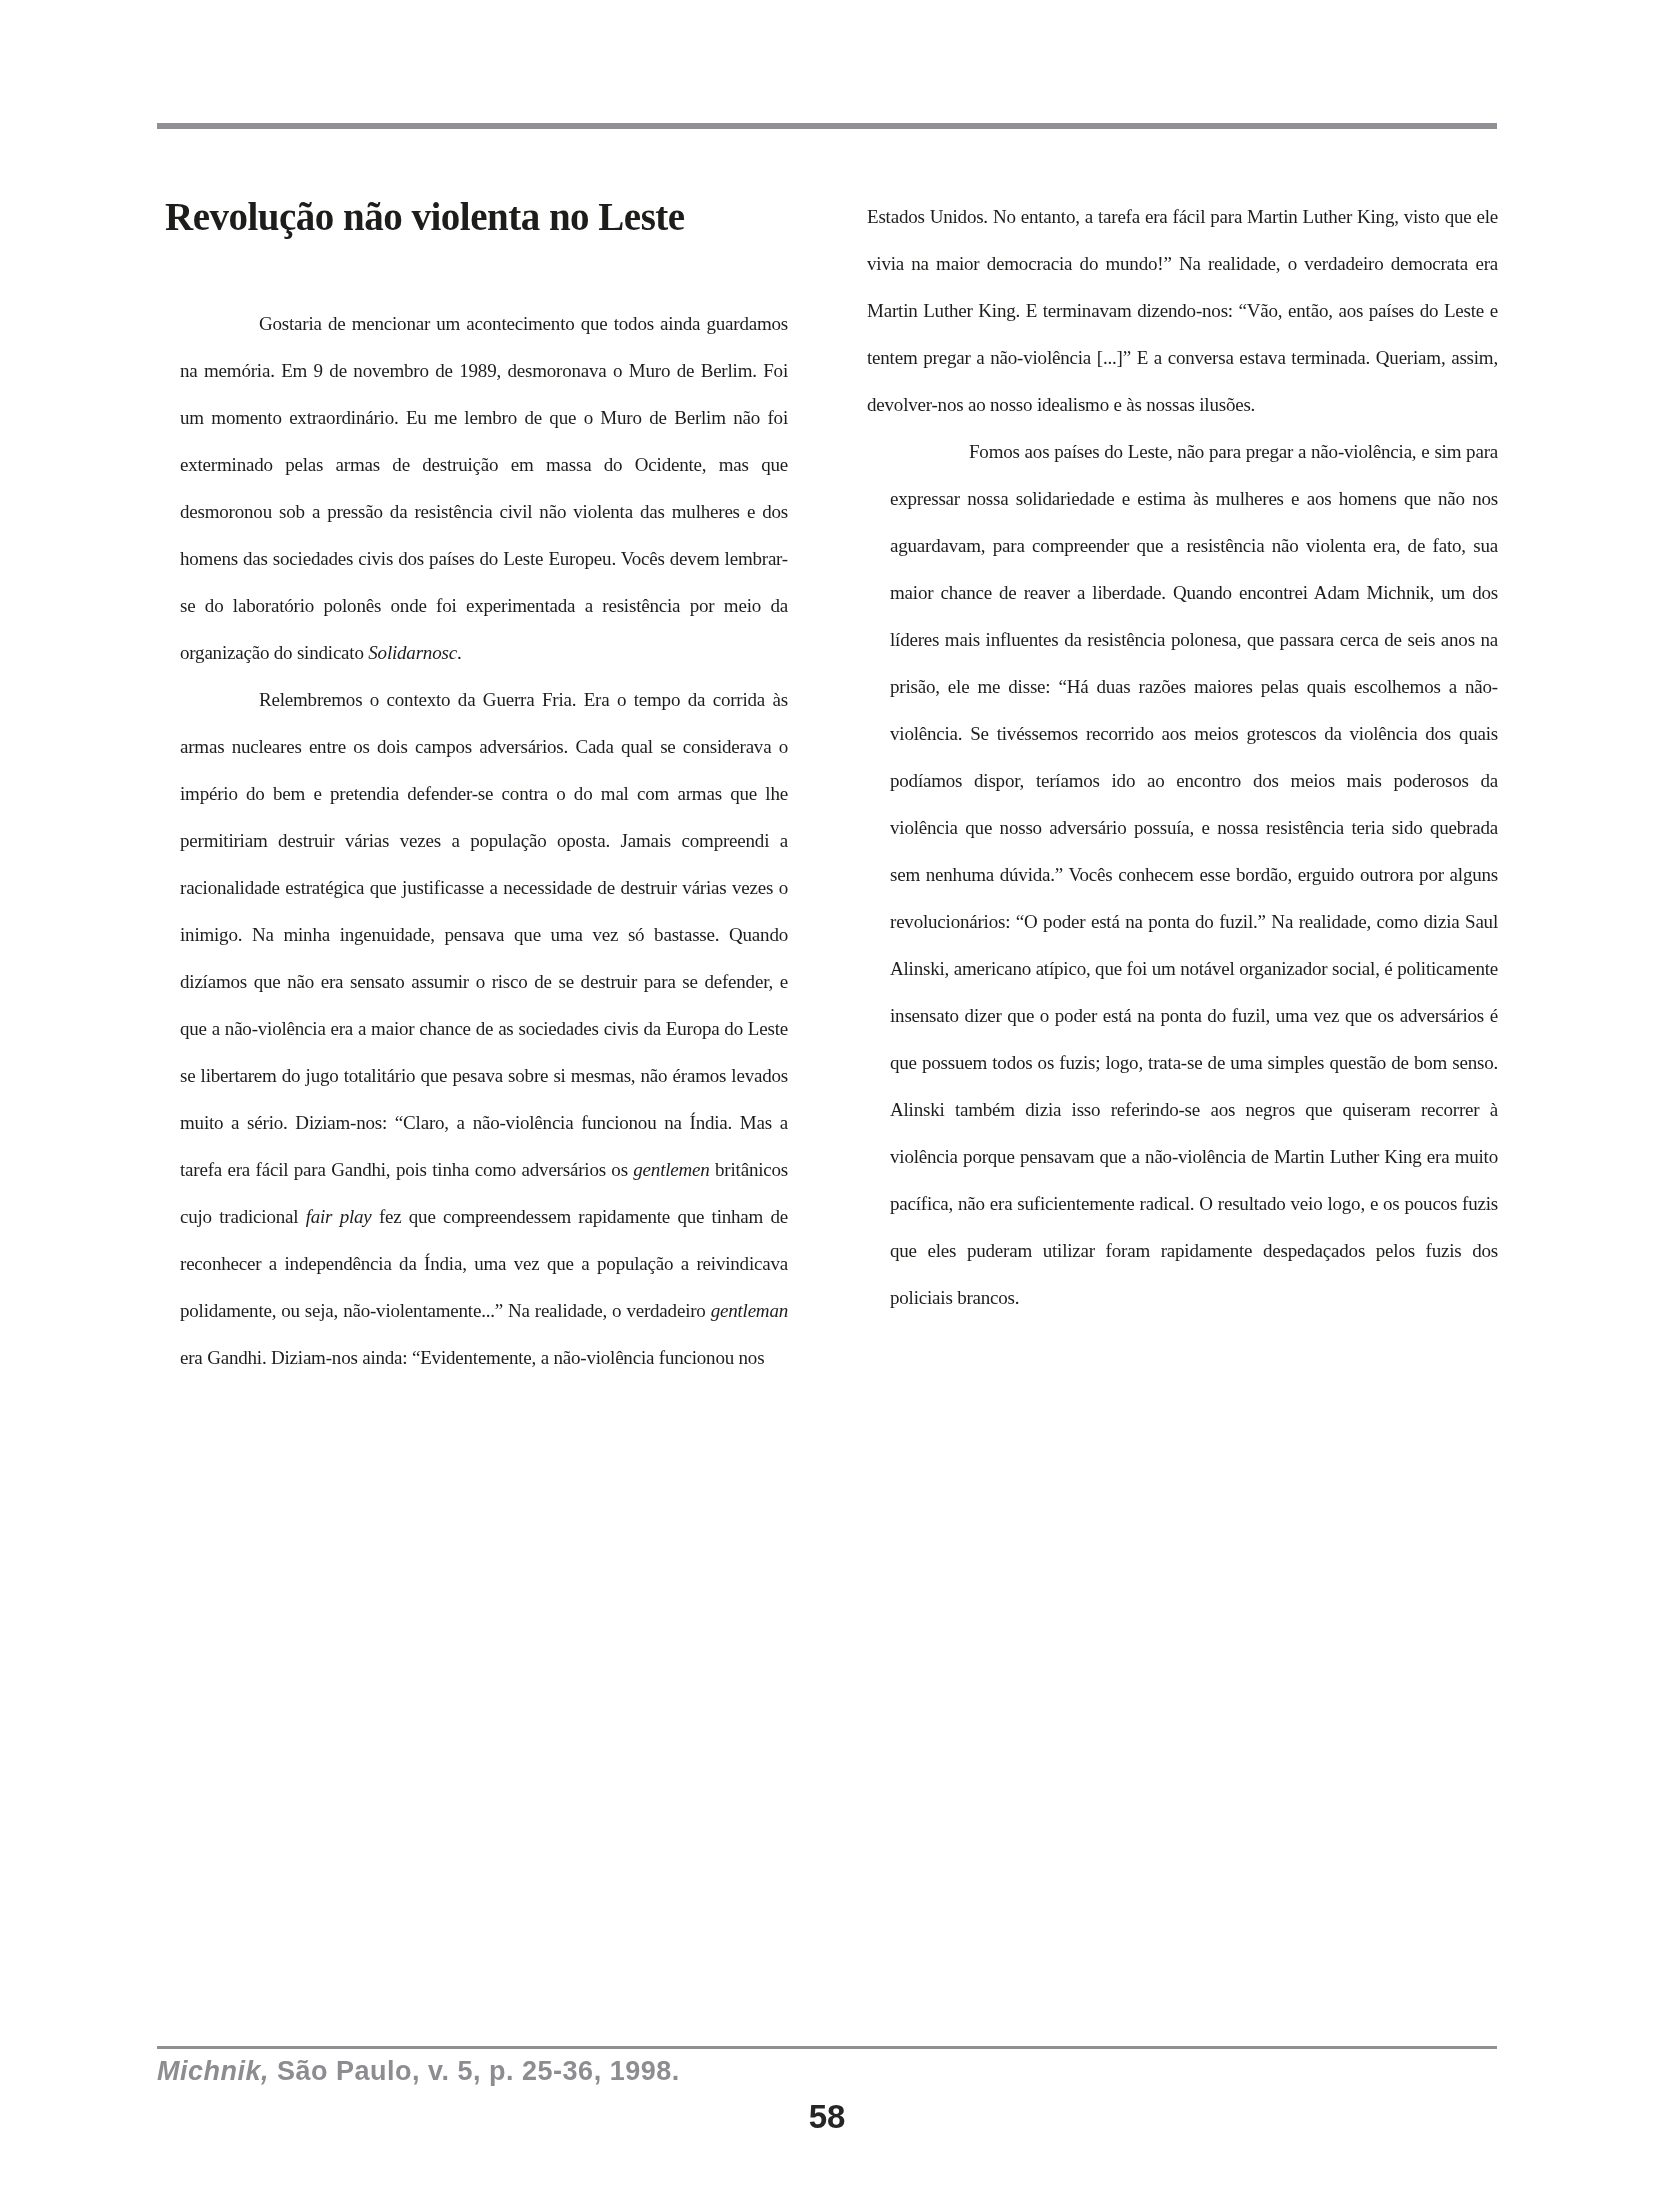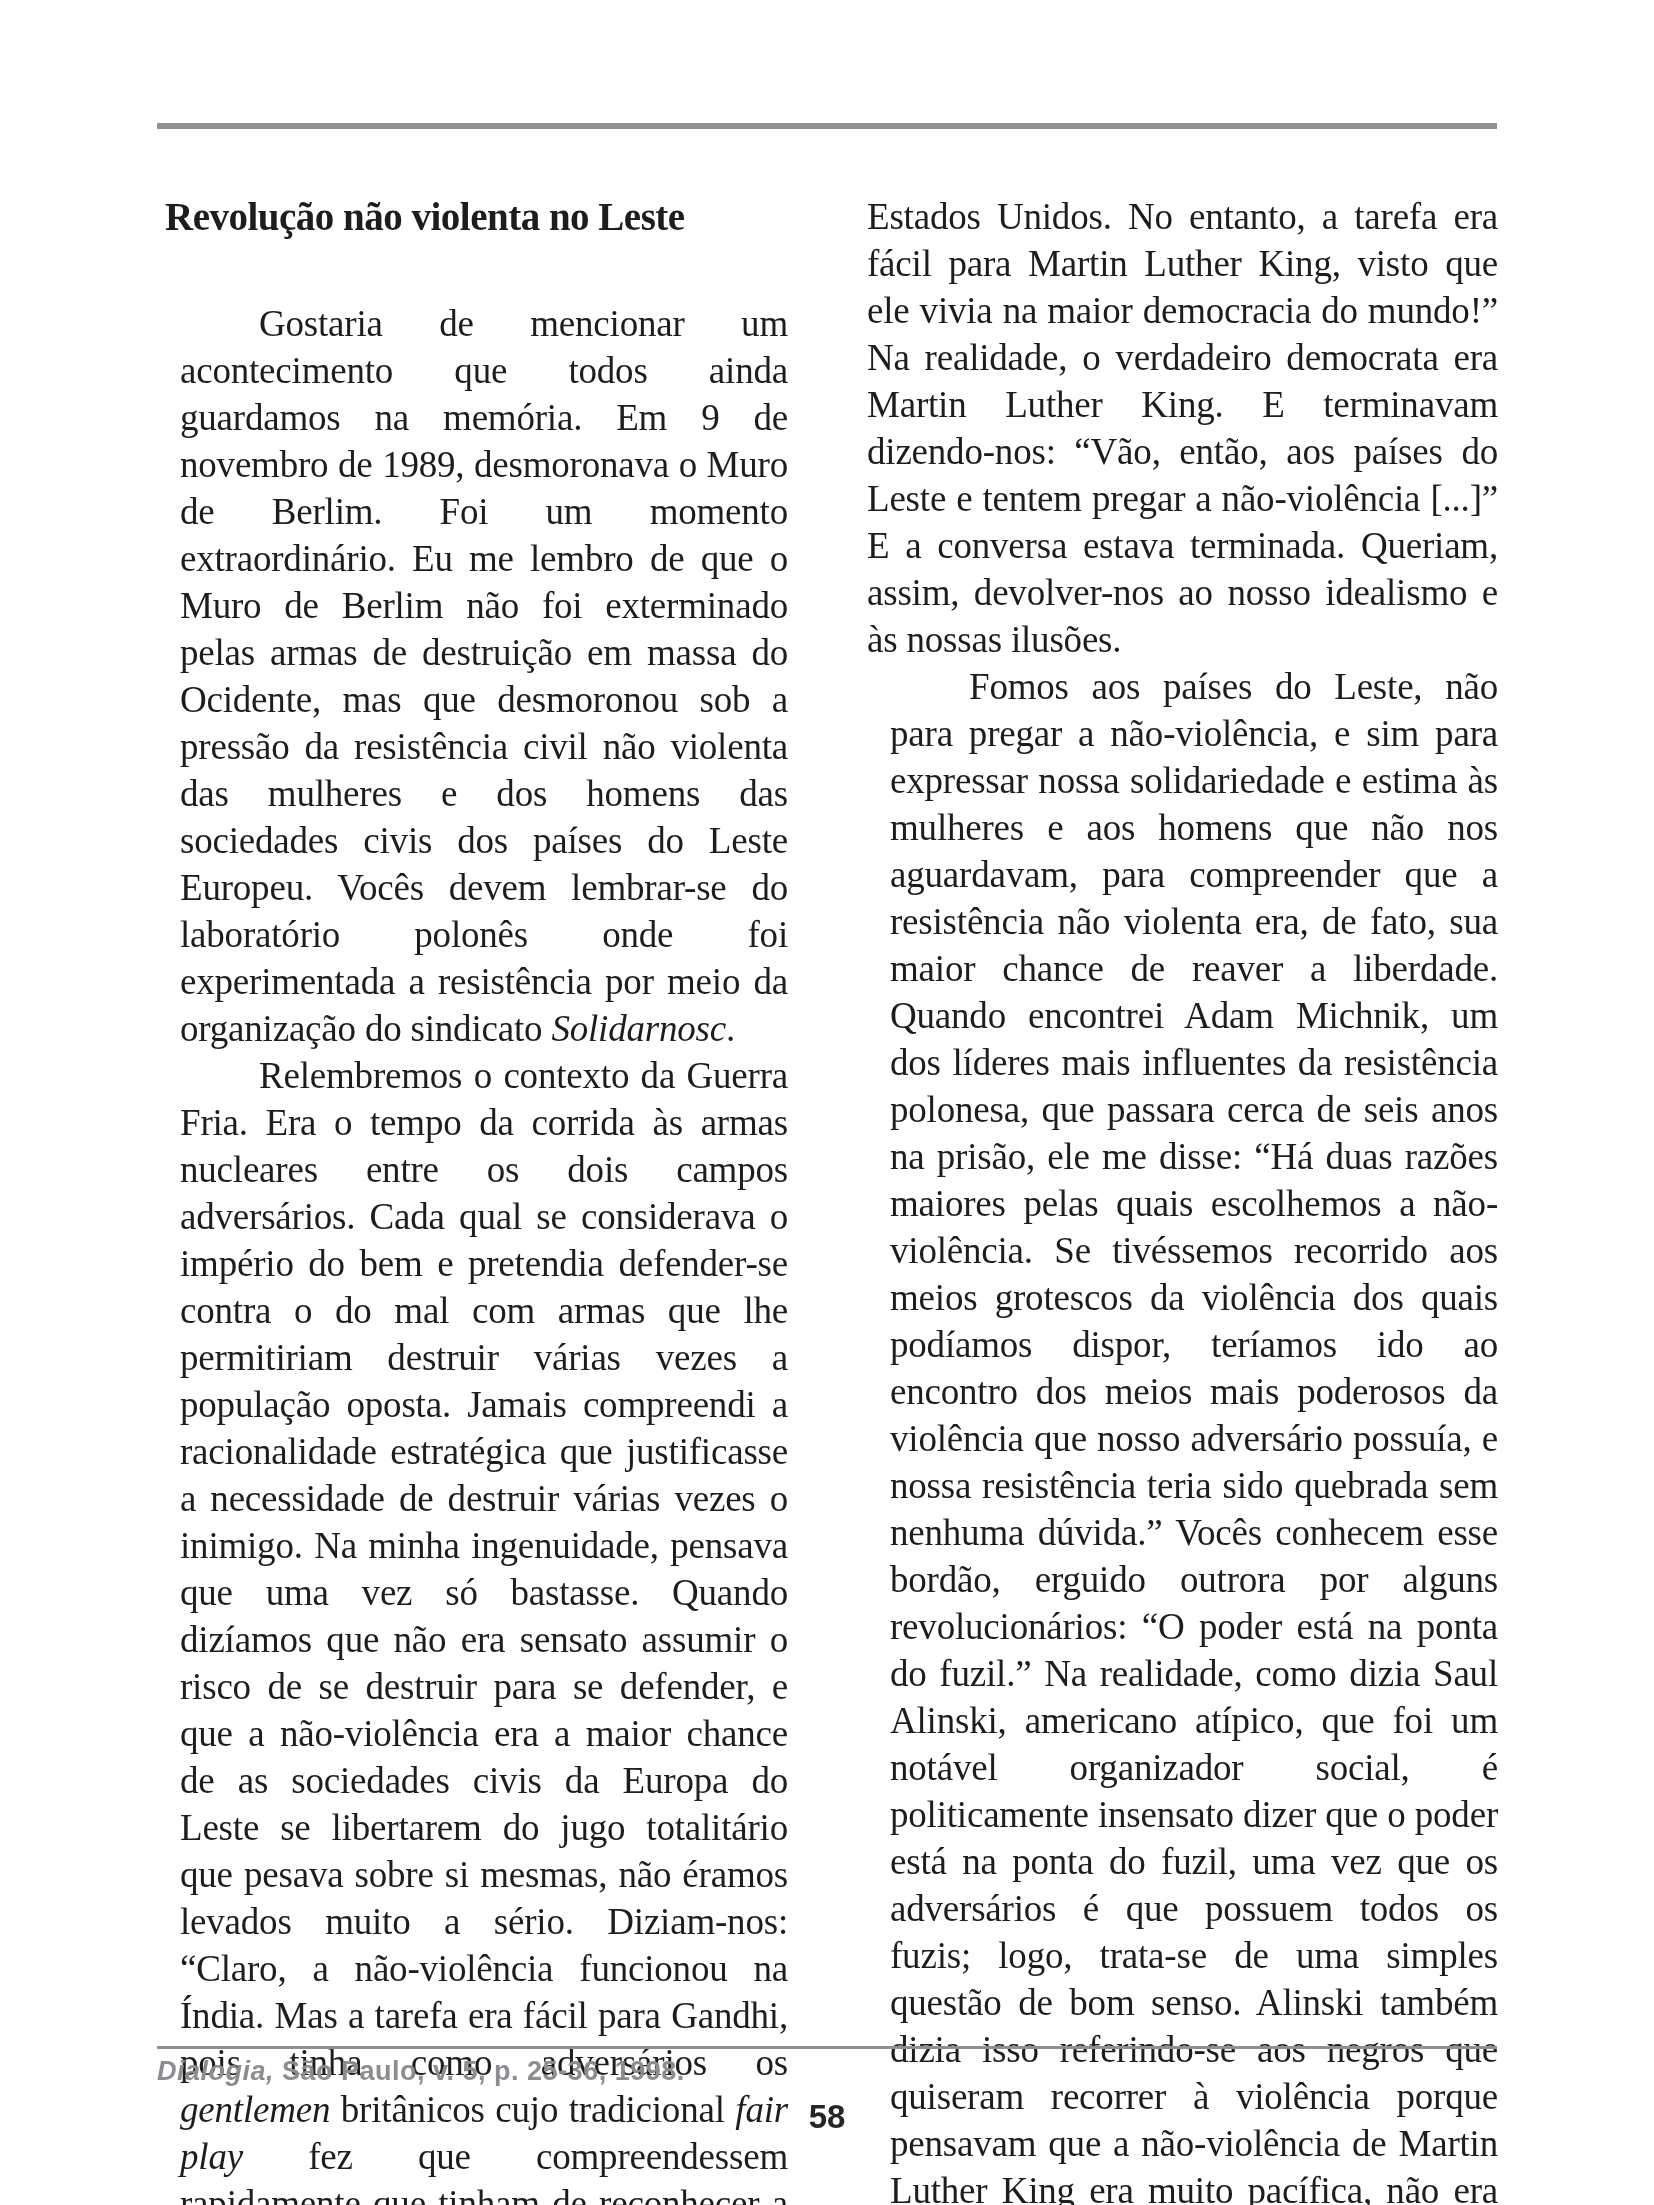--- a/index.html
+++ b/index.html
@@ -24,21 +24,21 @@
   .col{width:631px;}
   .article-title{
     font-size:39px;
     font-weight:bold;
     line-height:48px;
     margin:0 0 59px 8px;
     letter-spacing:-0.5px;
   }
   .para{
     margin:0;
-    font-size:37px;
+    font-size:19px;
     line-height:47px;
     text-align:justify;
     letter-spacing:-0.2px;
   }
   .para.indent{text-indent:79px;margin-left:23px;}
   .it{font-style:italic;}
   .bottom-rule{
     position:absolute;left:157px;top:2046px;
     width:1340px;height:3px;
   }
@@ -77,17 +77,17 @@
     <div class="col">
       <div>
           <p class="para"><span>Estados Unidos. No entanto, a tarefa era fácil para Martin Luther King, visto que ele vivia na maior democracia do mundo!” Na realidade, o verdadeiro democrata era Martin Luther King. E terminavam dizendo-nos: “Vão, então, aos países do Leste e tentem pregar a não-violência [...]” E a conversa estava terminada. Queriam, assim, devolver-nos ao nosso idealismo e às nossas ilusões.</span></p>
           <p class="para indent"><span>Fomos aos países do Leste, não para pregar a não-violência, e sim para expressar nossa solidariedade e estima às mulheres e aos homens que não nos aguardavam, para compreender que a resistência não violenta era, de fato, sua maior chance de reaver a liberdade. Quando encontrei Adam Michnik, um dos líderes mais influentes da resistência polonesa, que passara cerca de seis anos na prisão, ele me disse: “Há duas razões maiores pelas quais escolhemos a não-violência. Se tivéssemos recorrido aos meios grotescos da violência dos quais podíamos dispor, teríamos ido ao encontro dos meios mais poderosos da violência que nosso adversário possuía, e nossa resistência teria sido quebrada sem nenhuma dúvida.” Vocês conhecem esse bordão, erguido outrora por alguns revolucionários: “O poder está na ponta do fuzil.” Na realidade, como dizia Saul Alinski, americano atípico, que foi um notável organizador social, é politicamente insensato dizer que o poder está na ponta do fuzil, uma vez que os adversários é que possuem todos os fuzis; logo, trata-se de uma simples questão de bom senso. Alinski também dizia isso referindo-se aos negros que quiseram recorrer à violência porque pensavam que a não-violência de Martin Luther King era muito pacífica, não era suficientemente radical. O resultado veio logo, e os poucos fuzis que eles puderam utilizar foram rapidamente despedaçados pelos fuzis dos policiais brancos.</span></p>
         </div>
     </div>
   </div>
 
   <div class="bottom-rule" style="background: rgb(144, 144, 148);"></div>
 
-  <div class="citation" style="color: rgb(141, 141, 145);"><span class="it">Dialogia,</span><span> São Paulo, v. 5, p. 25-36, 1998.</span></div>
+  <div class="citation" style="color: rgb(141, 141, 145);"><span class="it">Michnik,</span><span> São Paulo, v. 5, p. 25-36, 1998.</span></div>
 
   <div class="page-number" style="color: rgb(38, 38, 38);">58</div>
 
 </div>
 
 </body></html>

